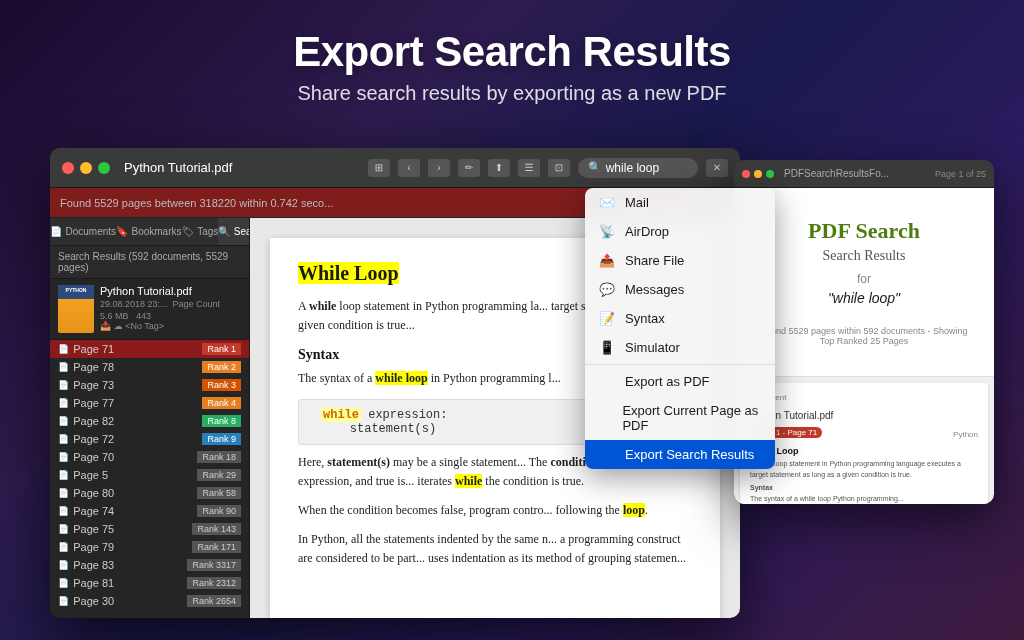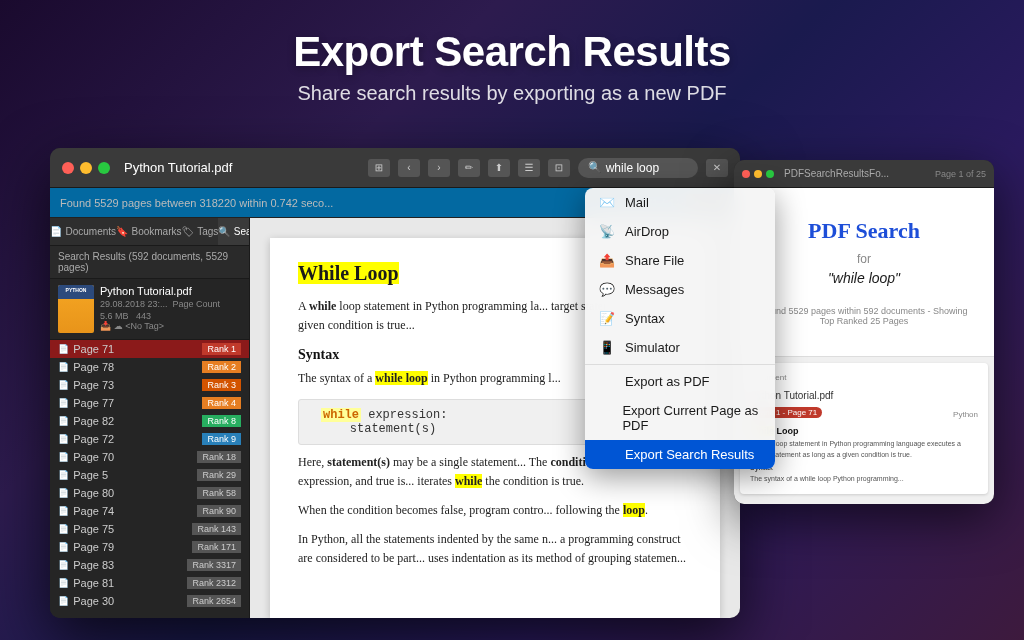--- a/index.html
+++ b/index.html
@@ -104,21 +104,21 @@
       align-items: center;
       gap: 4px;
       min-width: 120px;
       position: relative;
     }
     .search-bar-icon { color: #aaa; font-size: 11px; }
 
     
     .toolbar {
       height: 30px;
-      background: #0369a1;
+      background: #7f1d1d;
       display: flex;
       align-items: center;
       padding: 0 10px;
       font-size: 11px;
       color: #ccc;
       border-bottom: 1px solid #222;
     }
     .toolbar-found {
       font-size: 11px;
       color: #bbb;
@@ -355,21 +355,21 @@
     }
     .rp-cover {
       background: white;
       padding: 30px 20px;
       text-align: center;
       border-bottom: 1px solid #ddd;
     }
     .rp-cover-title {
       font-size: 22px;
       font-weight: bold;
-      color: #1d4ed8;
+      color: #4d7c0f;
       font-family: Georgia, serif;
       text-align: center;
     }
     .rp-cover-subtitle {
       font-size: 14px;
       color: #555;
       margin-top: 4px;
       font-family: Georgia, serif;
     }
     .rp-cover-for {
@@ -676,20 +676,21 @@
       <div class="rp-tl" style="background:#febc2e;"></div>
       <div class="rp-tl" style="background:#28c840;"></div>
     </div>
     <span style="margin-left:6px;">PDFSearchResultsFo...</span>
     <div style="flex:1"></div>
     <span style="font-size:9px;color:#888;">Page 1 of 25</span>
   </div>
   <div class="rp-content">
     <div class="rp-cover">
       <div class="rp-cover-title">PDF Search</div>
+      <div class="rp-cover-subtitle">Search Results</div>
       <div class="rp-cover-for">for</div>
       <div class="rp-cover-query">"while loop"</div>
       <div class="rp-stats">Found 5529 pages within 592 documents - Showing Top Ranked 25 Pages</div>
     </div>
 
     <div class="rp-page-preview">
       <div style="display:flex;justify-content:space-between;align-items:center;margin-bottom:4px;">
         <div class="rp-page-label">Document</div>
       </div>
       <div class="rp-doc-label">Python Tutorial.pdf</div>

